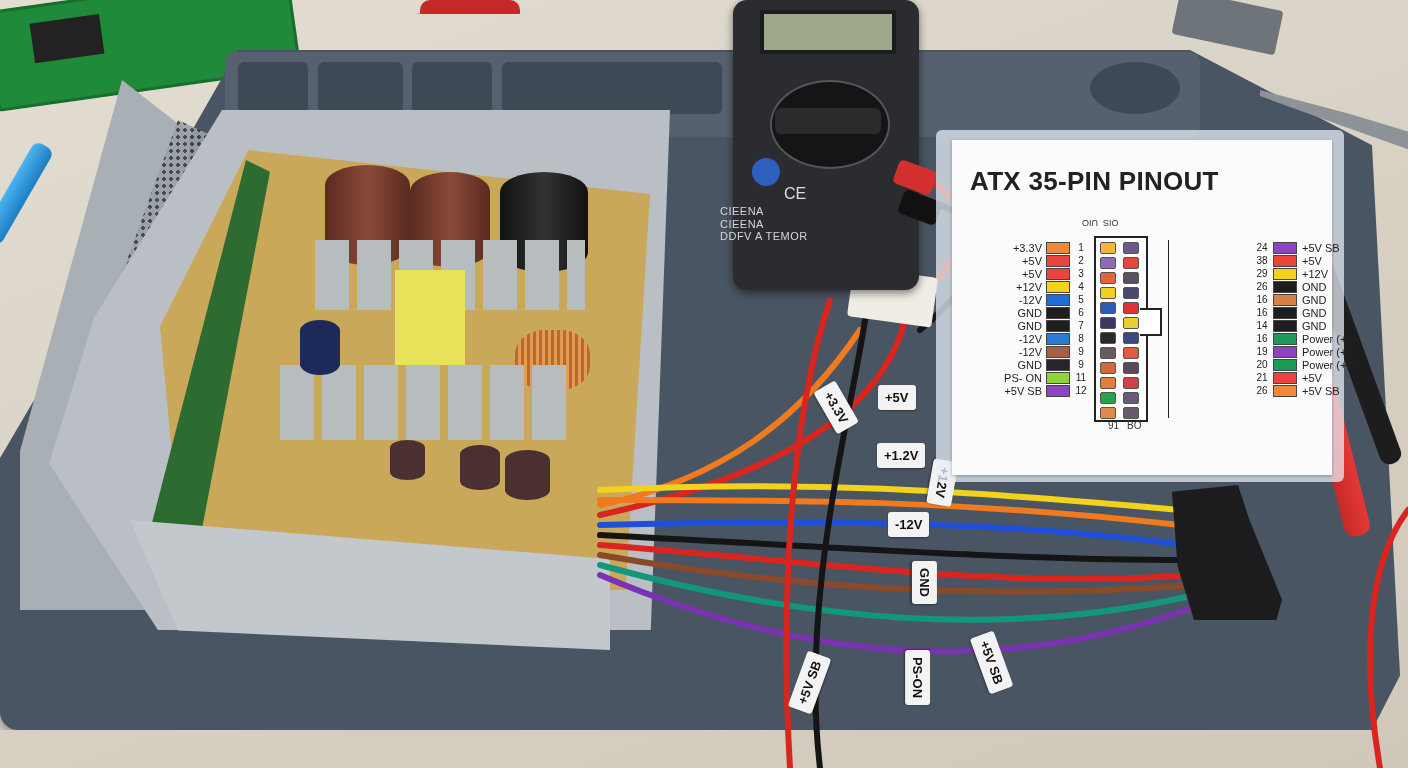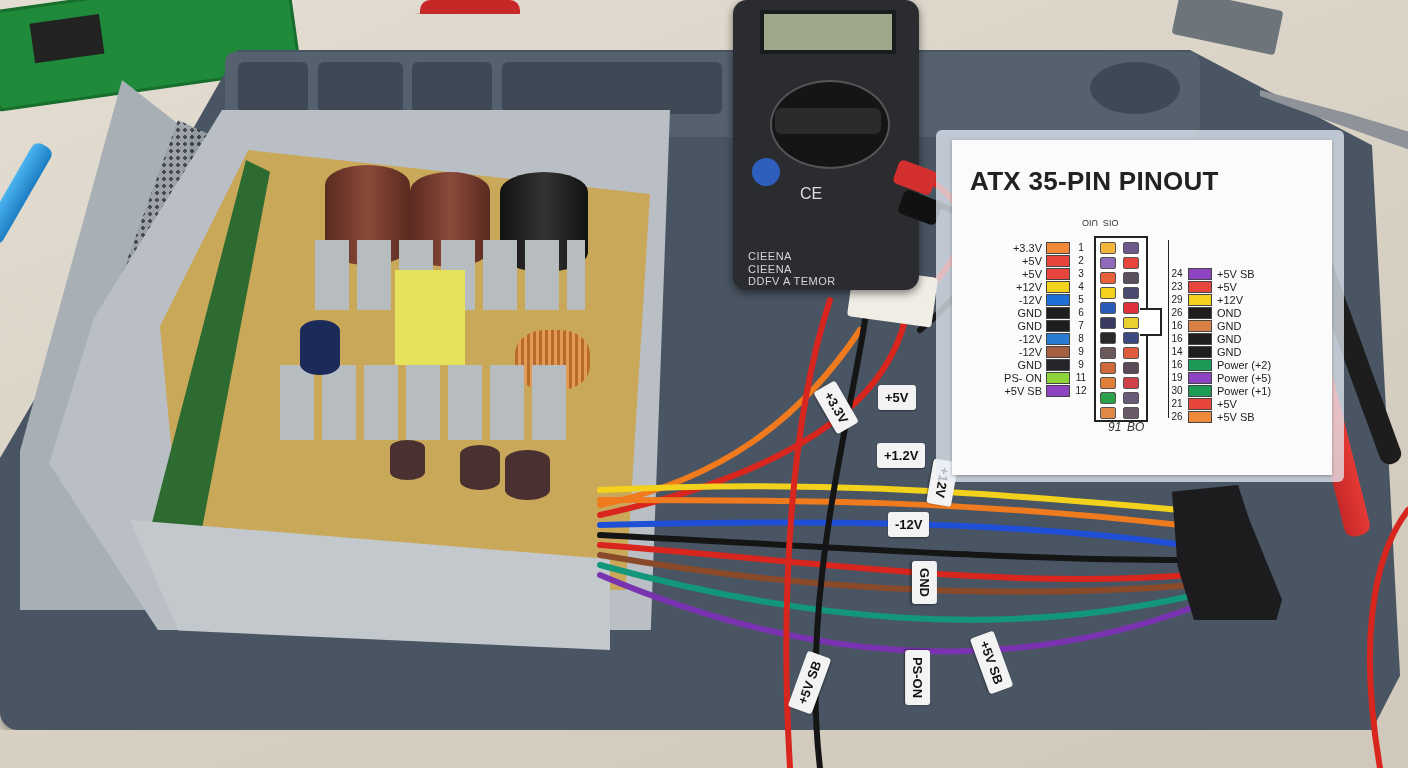--- a/index.html
+++ b/index.html
@@ -23,37 +23,37 @@
   .heatsink { background:repeating-linear-gradient(90deg,#b7bcbf 0 34px,transparent 34px 42px); }
   .inductor { left:515px; top:330px; width:75px; height:60px; background:repeating-linear-gradient(90deg,#b86a2a 0 3px,#e39a55 3px 6px); border-radius:40%; }
   .transformer { left:395px; top:270px; width:70px; height:95px; background:#e6e25a; }
   .greenboard { left:150px; top:160px; width:120px; height:390px; background:#2d6b30; clip-path:polygon(80% 0,100% 3%,40% 100%,0 95%); }
   
   .meter { left:733px; top:0; width:186px; height:290px; background:#2a2c2f; border-radius:14px; box-shadow:0 3px 8px rgba(0,0,0,.5); }
   .lcd { left:760px; top:10px; width:128px; height:36px; background:#9ea88b; border:4px solid #1b1c1e; }
   .dial { left:770px; top:80px; width:116px; height:85px; background:#141516; border-radius:50%; border:2px solid #555; }
   .knob { left:775px; top:108px; width:106px; height:26px; background:#2a2b2d; border-radius:6px; }
   .port-blue { left:752px; top:158px; width:28px; height:28px; background:#2e5fbf; border-radius:50%; }
-  .meter-text { left:748px; font-size:11px; color:#d6d6d6; letter-spacing:.5px;margin-top:45px; }
-  .ce { left:800px; top:185px; font-size:16px; color:#ddd; }
+  .meter-text { left:720px; font-size:11px; color:#d6d6d6; letter-spacing:.5px; }
+  .ce { left:784px; top:185px; font-size:16px; color:#ddd; }
   
   .card-sleeve { left:936px; top:130px; width:408px; height:352px; background:rgba(230,238,245,.75); border-radius:6px; }
   .card { left:952px; top:140px; width:380px; height:335px; background:#fbfbfb; box-shadow:0 1px 3px rgba(0,0,0,.3); }
   .card-title { left:970px; top:166px; font-size:26px; font-weight:bold; color:#222; letter-spacing:.3px; }
   .hdr-l { left:1082px; top:218px; font-size:9px; color:#333; transform:rotate(180deg); }
   .hdr-r { left:1103px; top:218px; font-size:9px; color:#333; transform:rotate(180deg); }
   .pin-row { font-size:11px; color:#222; height:13px; display:flex; align-items:center; }
   .pin-lbl-left { width:46px; text-align:right; padding-right:4px; }
   .swatch { width:22px; height:10px; border:1px solid #444; }
   .pin-num { width:22px; text-align:center; font-size:10px; }
   .connector-diagram { left:1094px; top:236px; width:50px; height:182px; border:2px solid #222; background:#fff; }
   .conn-cell { width:14px; height:10px; border:1px solid #555; border-radius:2px; margin:1px 3px 2px 4px; display:inline-block; }
   .latch { left:1140px; top:308px; width:20px; height:24px; border:2px solid #222; border-left:none; background:#fff; }
   .bracket-line { left:1168px; top:240px; width:1px; height:178px; background:#222; }
-  .foot { top:420px; font-size:12px; color:#333;font-style:italic; }
+  .foot { top:420px; font-size:10px; color:#333; }
   
   svg.wires { left:0; top:0; }
   .tag { background:#f3f3f3; color:#111; font-weight:bold; font-size:13px; padding:5px 7px; border-radius:3px; box-shadow:0 1px 2px rgba(0,0,0,.4); white-space:nowrap; }
   .atx-plug { left:1172px; top:485px; width:110px; height:135px; background:#1c1c1e; clip-path:polygon(0 5%,60% 0,70% 25%,100% 85%,95% 100%,20% 100%,5% 60%); }
   .molex { left:850px; top:272px; width:85px; height:50px; background:#f0ede4; border-radius:4px; transform:rotate(8deg); }
   
   .screwdriver-blue { left:-10px; top:230px; width:110px; height:22px; background:linear-gradient(#4ab4f0,#1d7ec3); border-radius:8px; transform:rotate(-60deg); transform-origin:left center; }
   .screwdriver-top { left:320px; top:5px; width:210px; height:14px; }
   .probe-red { left:1310px; top:240px; width:26px; height:300px; background:linear-gradient(90deg,#c62828,#e53935); border-radius:10px; transform:rotate(-14deg); }
   .probe-black { left:1345px; top:250px; width:22px; height:220px; background:#1d1d1d; border-radius:10px; transform:rotate(-20deg); }
@@ -230,28 +230,28 @@
     <span class="conn-cell" style="background:#e0803c"></span><span class="conn-cell" style="background:#d04048"></span>
     <span class="conn-cell" style="background:#2aa04a"></span><span class="conn-cell" style="background:#6a5a7a"></span>
     <span class="conn-cell" style="background:#e08a4a"></span><span class="conn-cell" style="background:#6a5a6a"></span>
   </div>
 </div>
 <div class="abs latch"></div>
 <div class="abs bracket-line"></div>
 <div class="abs foot" style="left:1108px;">91</div>
 <div class="abs foot" style="left:1127px;">BO</div>
 
-<div class="abs" style="left:1166px;top:241px;margin-top:26px;">
+<div class="abs" style="left:1251px;top:241px;">
   <div class="pin-row">
       <span class="pin-num">24</span>
       <span class="swatch" style="background:#8e44c0"></span>
       <span style="padding-left:5px">+5V SB</span>
     </div>
   <div class="pin-row">
-      <span class="pin-num">23</span>
+      <span class="pin-num">38</span>
       <span class="swatch" style="background:#e8453c"></span>
       <span style="padding-left:5px">+5V</span>
     </div>
   <div class="pin-row">
       <span class="pin-num">29</span>
       <span class="swatch" style="background:#f2d21c"></span>
       <span style="padding-left:5px">+12V</span>
     </div>
   <div class="pin-row">
       <span class="pin-num">26</span>
@@ -277,21 +277,21 @@
       <span class="pin-num">16</span>
       <span class="swatch" style="background:#1e9a57"></span>
       <span style="padding-left:5px">Power (+2)</span>
     </div>
   <div class="pin-row">
       <span class="pin-num">19</span>
       <span class="swatch" style="background:#8e44c0"></span>
       <span style="padding-left:5px">Power (+5)</span>
     </div>
   <div class="pin-row">
-      <span class="pin-num">30</span>
+      <span class="pin-num">20</span>
       <span class="swatch" style="background:#1e9a57"></span>
       <span style="padding-left:5px">Power (+1)</span>
     </div>
   <div class="pin-row">
       <span class="pin-num">21</span>
       <span class="swatch" style="background:#e8453c"></span>
       <span style="padding-left:5px">+5V</span>
     </div>
   <div class="pin-row">
       <span class="pin-num">26</span>

